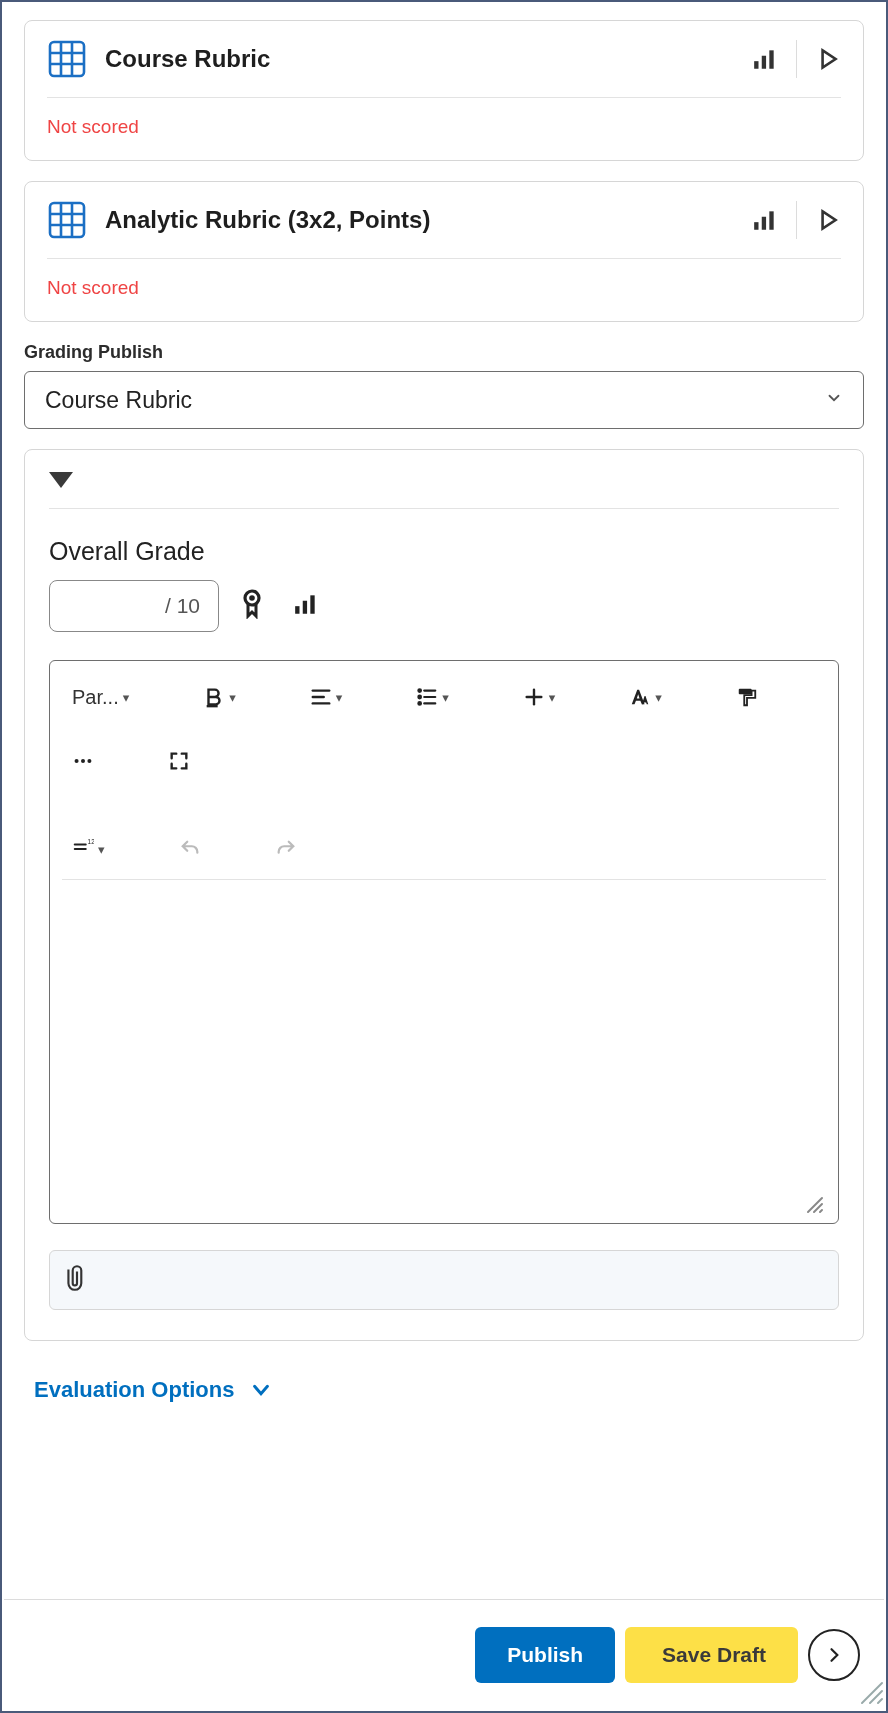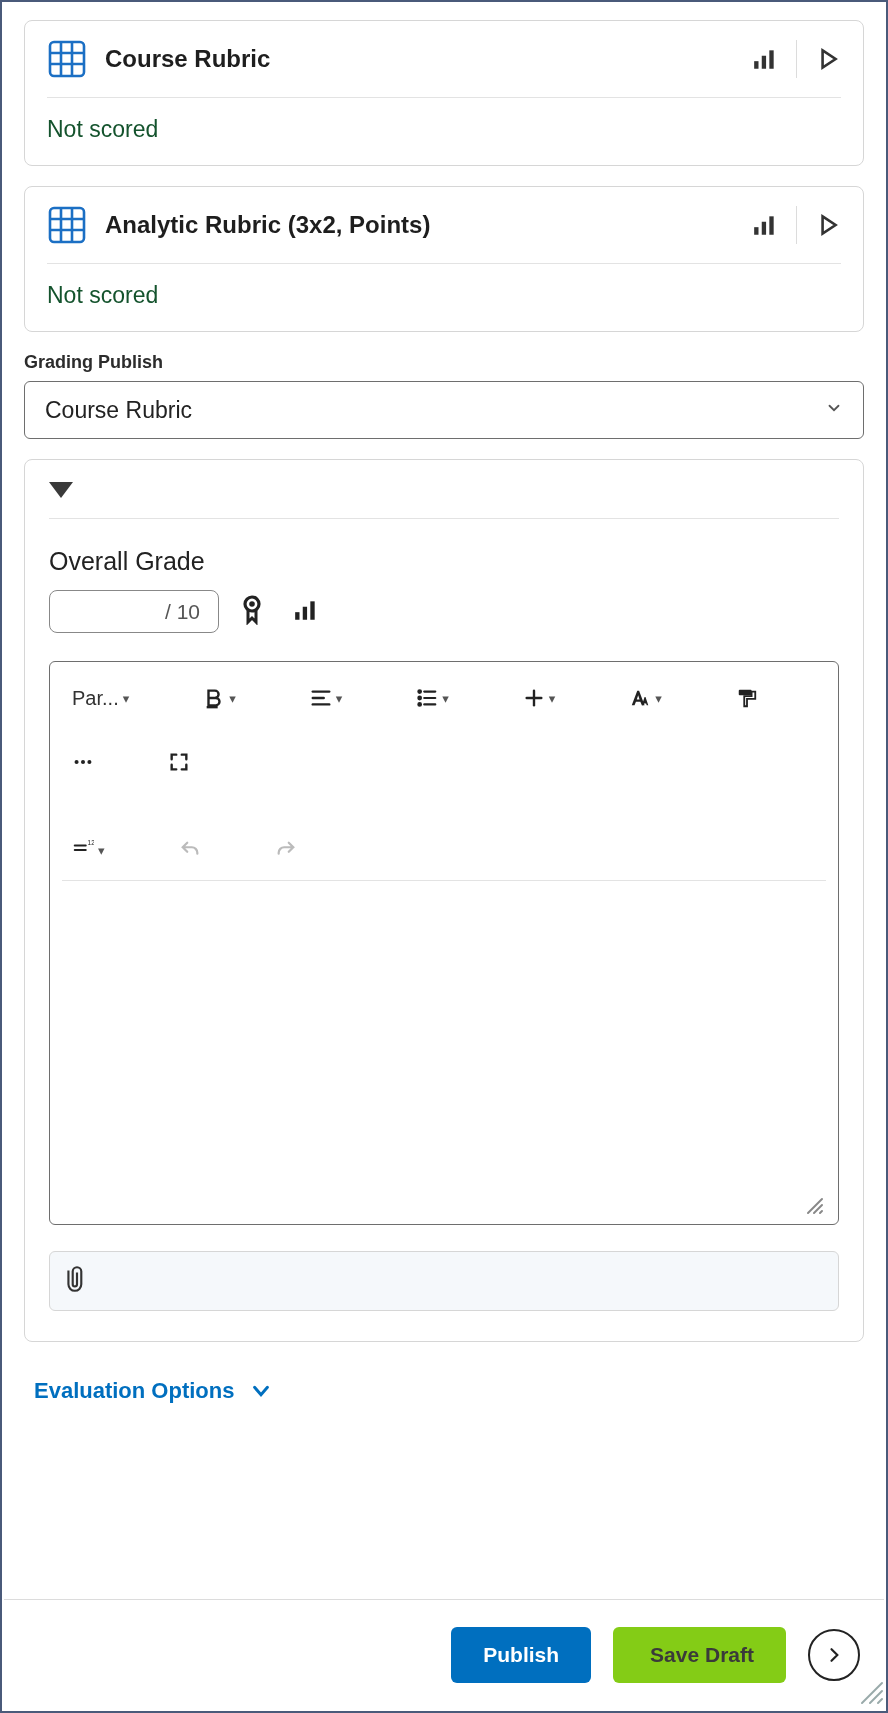--- a/index.html
+++ b/index.html
@@ -1,53 +1,53 @@
 <!DOCTYPE html>
 <html><head>
 <meta charset="utf-8">
 <style>
 * { box-sizing:border-box; margin:0; padding:0; font-family:"Segoe UI",Arial,sans-serif; }
 body { background:#fff; width:888px; height:1713px; overflow:hidden; border:2px solid #4a5a7a; position:relative; }
 .scroll-area { padding:18px 22px 0 22px; height:1520px; overflow:hidden; }
 .rubric-card { border:1px solid #d6d6d6; border-radius:8px; padding:18px 22px 22px 22px; margin-bottom:20px; }
 .rubric-head { display:flex; align-items:center; gap:18px; border-bottom:1px solid #e3e3e3; padding-bottom:18px; }
 .rubric-title { font-size:24px; font-weight:700; color:#1e1e1e; flex:1; }
-.rubric-status { color:#14532d; font-size:23px; padding-top:18px; }
+.rubric-status { color:#ef4444; font-size:19px; padding-top:18px; }
 .rubric-actions { display:flex; align-items:center; gap:0; }
 .rubric-actions .divider { width:1px; height:38px; background:#dcdcdc; margin:0 18px; }
 .grid-icon { width:40px; height:40px; }
 .grid-icon svg { width:100%; height:100%; }
 .bar-icon, .tri-icon { width:26px; height:26px; color:#333; cursor:pointer; }
 .section-label { font-size:18px; font-weight:700; color:#2c2c2c; margin:6px 0 8px 0; }
 .select-wrap { border:1px solid #6e6e6e; border-radius:6px; height:58px; display:flex; align-items:center; padding:0 20px; margin-bottom:20px; cursor:pointer; }
 .select-wrap .sel-text { flex:1; font-size:23px; color:#222; }
 .overall-card { border:1px solid #d6d6d6; border-radius:8px; padding:22px 24px 30px 24px; margin-bottom:30px; }
 .overall-head { display:flex; align-items:center; border-bottom:1px solid #e3e3e3; padding-bottom:20px; margin-bottom:28px; }
 .overall-head .title { flex:1; font-size:25px; font-weight:700; color:#1e1e1e; }
 .sub-label { font-size:25px; font-weight:400; color:#222; margin-bottom:14px; }
 .grade-row { display:flex; align-items:center; gap:22px; margin-bottom:28px; }
-.grade-box { border:1px solid #888; border-radius:8px; width:170px; height:43px; display:flex; align-items:center; justify-content:flex-end; padding-right:18px; font-size:21px; color:#555; }
+.grade-box { border:1px solid #888; border-radius:8px; width:170px; height:52px; display:flex; align-items:center; justify-content:flex-end; padding-right:18px; font-size:21px; color:#555; }
 .grade-box input { width:70px; border:none; outline:none; font-size:21px; text-align:right; margin-right:4px; background:transparent; }
 .grade-icons { display:flex; align-items:center; gap:28px; }
 .editor-frame { border:1px solid #6e6e6e; border-radius:6px; padding:10px 12px 0 12px; min-height:430px; display:flex; flex-direction:column; }
 .toolbar { display:flex; flex-wrap:wrap; gap:24px; border-bottom:1px solid #e3e3e3; padding:6px 4px 10px 4px; }
 .tb-btn { display:inline-flex; align-items:center; gap:4px; height:40px; padding:0 6px; cursor:pointer; font-size:20px; color:#333; }
 .tb-btn svg { width:22px; height:22px; }
 .tb-btn .car { font-size:13px; color:#555; }
 .tb-gap { width:14px; }
 .editor-body { flex:1; min-height:310px; }
 .editor-resize { align-self:flex-end; padding:4px 2px 4px 0; color:#666; font-size:20px; }
 .attach-box { margin-top:26px; border:1px solid #d6d6d6; background:#f5f8fb; border-radius:6px; height:60px; display:flex; align-items:center; padding:0 14px; }
 .attach-box svg { width:26px; height:30px; }
 .eval-link { display:inline-flex; align-items:center; gap:16px; color:#006fbf; font-size:22px; font-weight:700; cursor:pointer; padding:6px 4px; margin-left:6px; }
 .eval-link svg { width:22px; height:22px; }
-.footer-bar { position:absolute; left:2px; right:2px; bottom:2px; height:110px; border-top:1px solid #dcdcdc; background:#fff; display:flex; align-items:center; justify-content:flex-end; gap:22px; padding:0 24px; }
+.footer-bar { position:absolute; left:2px; right:2px; bottom:2px; height:110px; border-top:1px solid #dcdcdc; background:#fff; display:flex; align-items:center; justify-content:flex-end; gap:10px; padding:0 24px; }
 .btn { height:56px; border-radius:6px; font-size:21px; font-weight:600; border:none; cursor:pointer; padding:0 32px; }
 .btn-primary { background:#006fbf; color:#fff; }
-.btn-secondary { background:#84cc16; color:#3a3a3a;padding-left:37px; }
+.btn-secondary { background:#fde047; color:#3a3a3a;padding-left:37px; }
 .circle-btn { width:52px; height:52px; border:2px solid #222; border-radius:50%; display:flex; align-items:center; justify-content:center; cursor:pointer; }
 .resize-hatch { position:absolute; right:2px; bottom:2px; pointer-events:none; }
 .chev svg { width:18px; height:18px; }
 .car-down { width:0; height:0; border-left:12px solid transparent; border-right:12px solid transparent; border-top:16px solid #3a3a3a; }
 </style>
 </head>
 <body>
 
 <div class="scroll-area">
 

